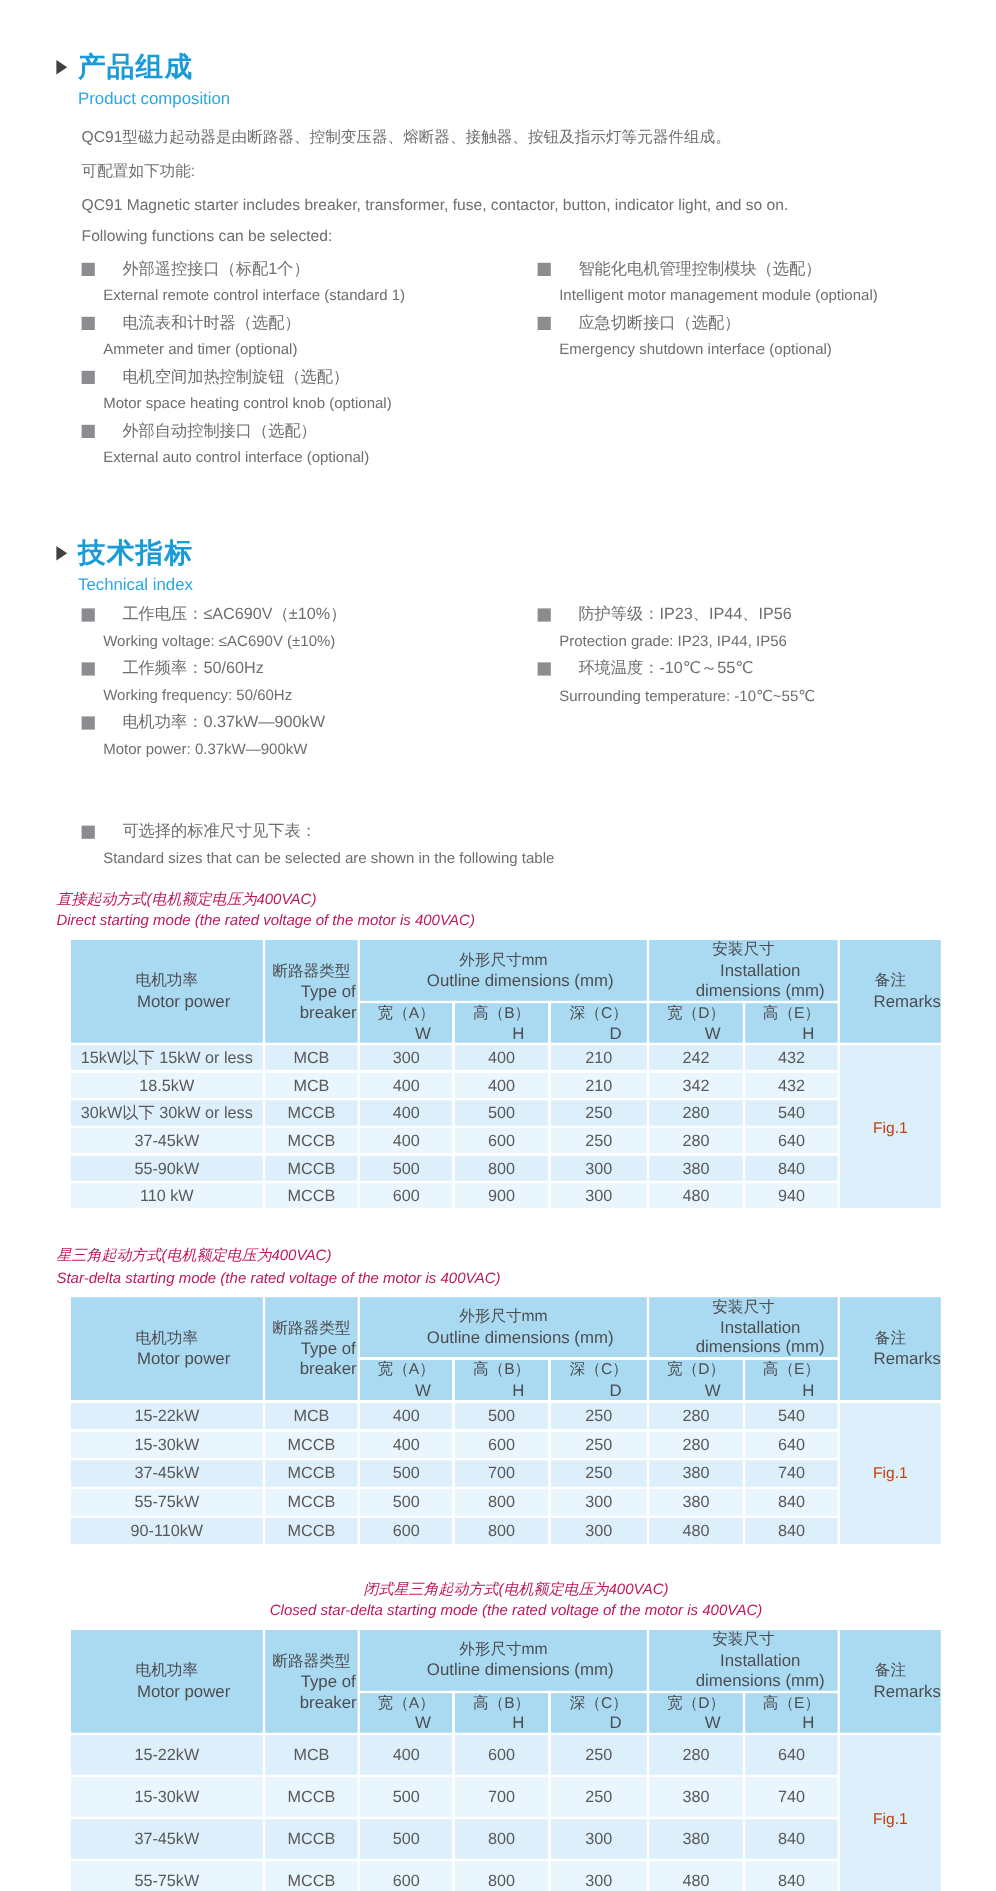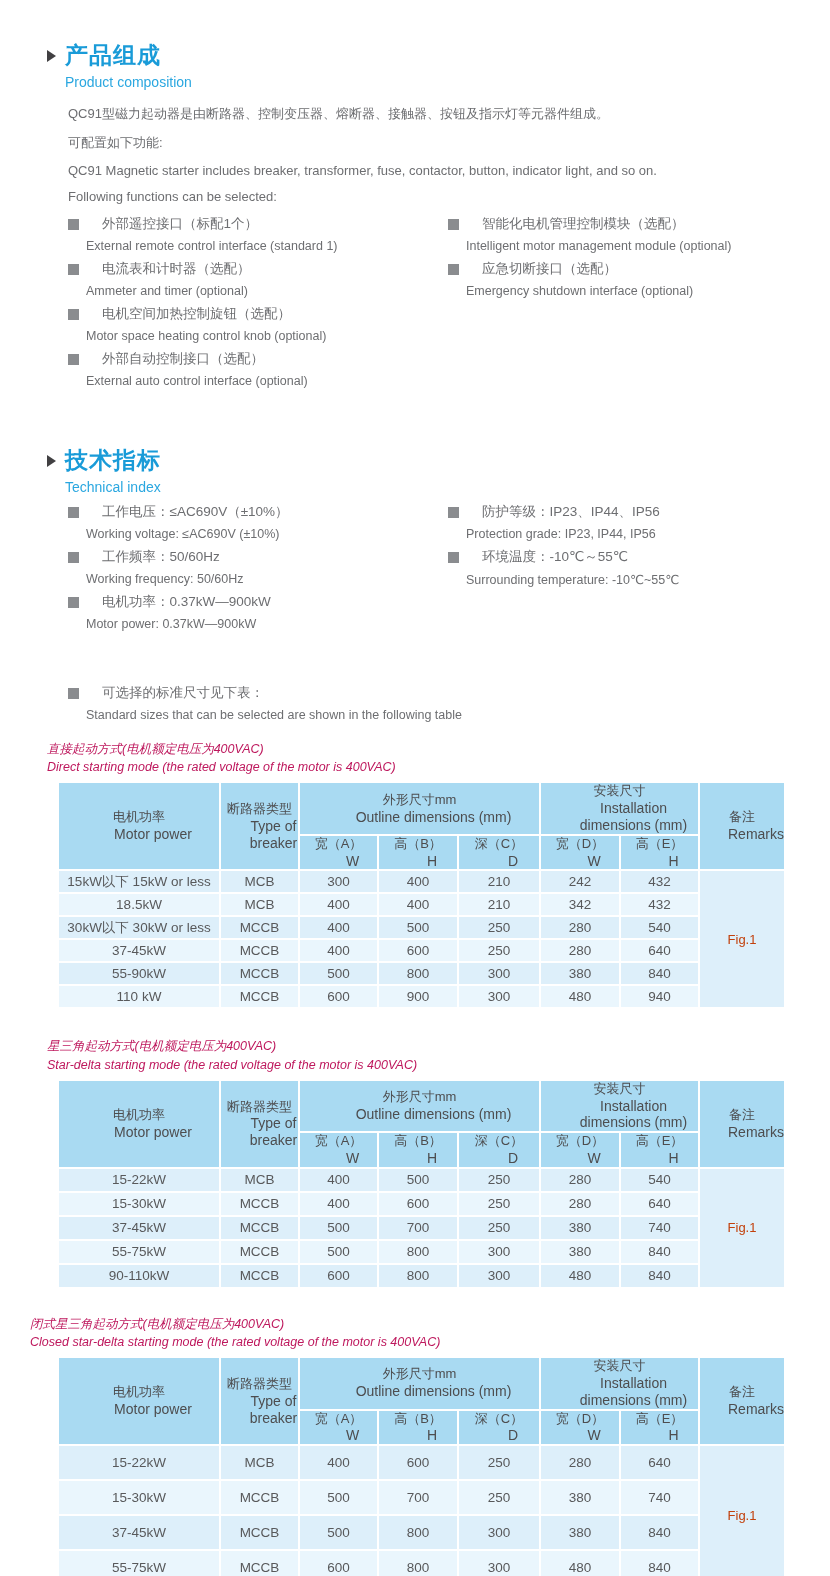--- a/index.html
+++ b/index.html
@@ -20,21 +20,21 @@
   .feat-cn{display:flex;align-items:center;gap:23px;font-size:13.5px;color:#6d6e71;}
   .sq{width:11px;height:11px;background:#8a8c8f;flex:0 0 auto;}
   .feat-en{margin-left:18px;font-size:12.5px;margin-top:6px;margin-bottom:6px;}
   .note{margin-left:68px;margin-top:46px;}
   .note-en{margin-left:18px;font-size:12.5px;margin-top:6px;}
   .tables{margin-left:47px;}
   .tcap{font-size:12.5px;color:#be185d;line-height:1.45;font-style:italic;}
   .tb0{margin-top:18px;}
   .tb1{margin-top:28px;}
   .tb2{margin-top:26px;}
-  .tb2 .tcap{margin-left:-17px;}
+  .tb2 .tcap{margin-left:-17px;text-align:center;}
   table.dim{border-collapse:collapse;margin-top:5px;margin-left:10px;table-layout:fixed;}
   table.dim th,table.dim td{border:2px solid #ffffff;padding:0;text-align:center;vertical-align:middle;overflow:hidden;}
   table.dim thead th{background:#a9daf2;color:#4d4d4f;font-weight:normal;}
   .th-cn{font-size:13px;line-height:1.3;}
   .th-en{font-size:14px;line-height:1.2;margin-left:28px;}
   table.dim thead tr.gr th{height:34px;}
   table.dim thead tr.sr th{height:32px;}
   table.dim tbody td{color:#58595b;font-size:13.5px;}
   table.dim tbody tr:nth-child(odd) td{background:#ddeffa;}
   table.dim tbody tr:nth-child(even) td{background:#eaf6fd;}

